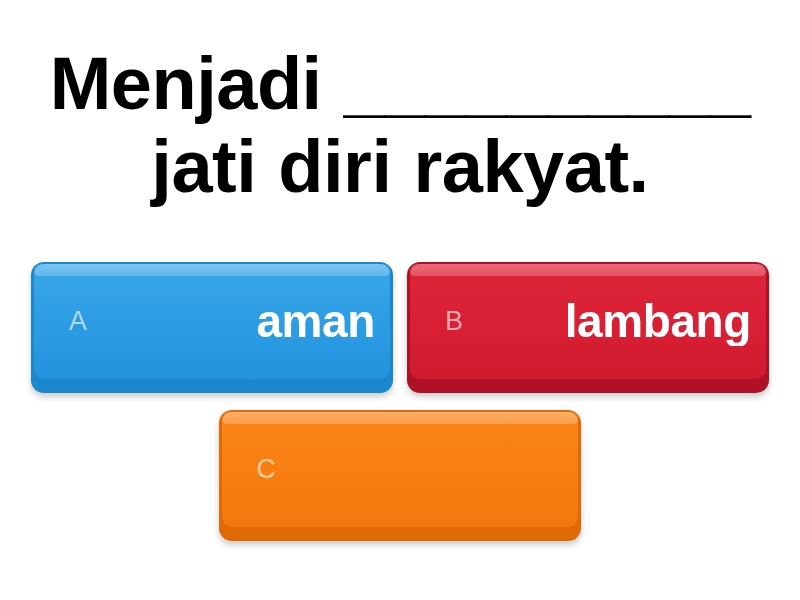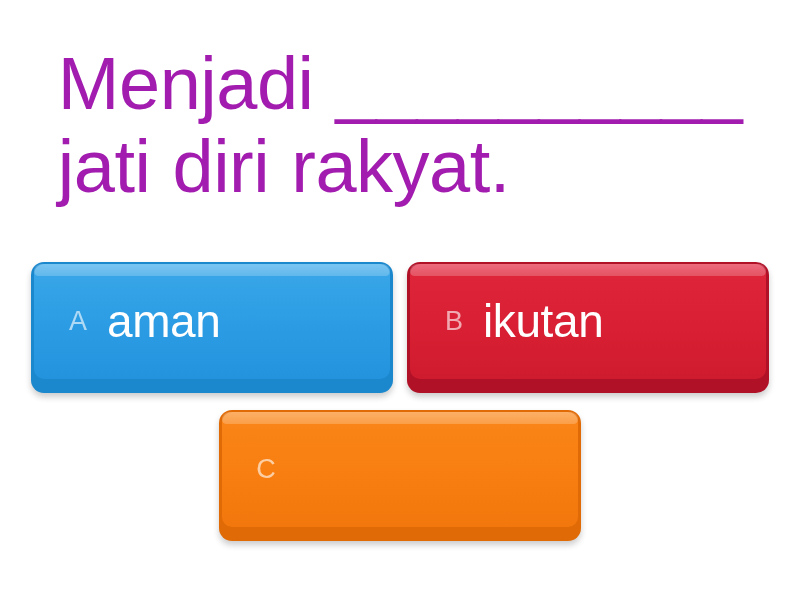--- a/index.html
+++ b/index.html
@@ -34,23 +34,23 @@
     display: flex;
     align-items: center;
     justify-content: center;
     box-sizing: border-box;
     padding: 0 14px;
   }
   .question-text {
     font-family: "Liberation Sans", sans-serif;
     font-size: 74px;
     line-height: 1.12;
-    font-weight: 400;
-    color: #a21caf;
-    text-align: left;
+    font-weight: 700;
+    color: #000000;
+    text-align: center;
     letter-spacing: -0.5px;
     word-spacing: 2px;
     white-space: pre-wrap;
   }
 
   
   .answers {
     position: absolute;
     left: 0;
     top: 262px;
@@ -121,25 +121,25 @@
     font-size: 27px;
     font-weight: 400;
     width: 58px;
     flex: 0 0 58px;
     text-align: center;
     line-height: 1;
   }
   .answer-text {
     color: #ffffff;
     font-size: 46px;
-    font-weight: 400;
+    font-weight: 700;
     line-height: 1.05;
     letter-spacing: -0.4px;
     flex: 1 1 auto;
-    text-align: left;
+    text-align: right;
     overflow: hidden;
     text-overflow: ellipsis;
     white-space: nowrap;
   }
 
   
   .opt-a {
     background: #1b87cd;
     box-shadow: 0 4px 6px rgba(0,0,0,0.20);
   }
@@ -186,21 +186,21 @@
           <span class="answer-letter">A</span>
           <span class="answer-text">aman</span>
         </span>
       </button>
 
       <button class="answer-btn opt-b">
         <span class="face"></span>
         <span class="gloss"></span>
         <span class="label-wrap">
           <span class="answer-letter">B</span>
-          <span class="answer-text">ikutan</span>
+          <span class="answer-text">lambang</span>
         </span>
       </button>
 
     </div>
 
     <div class="answer-row row-2">
 
       <button class="answer-btn opt-c">
         <span class="face"></span>
         <span class="gloss"></span>

